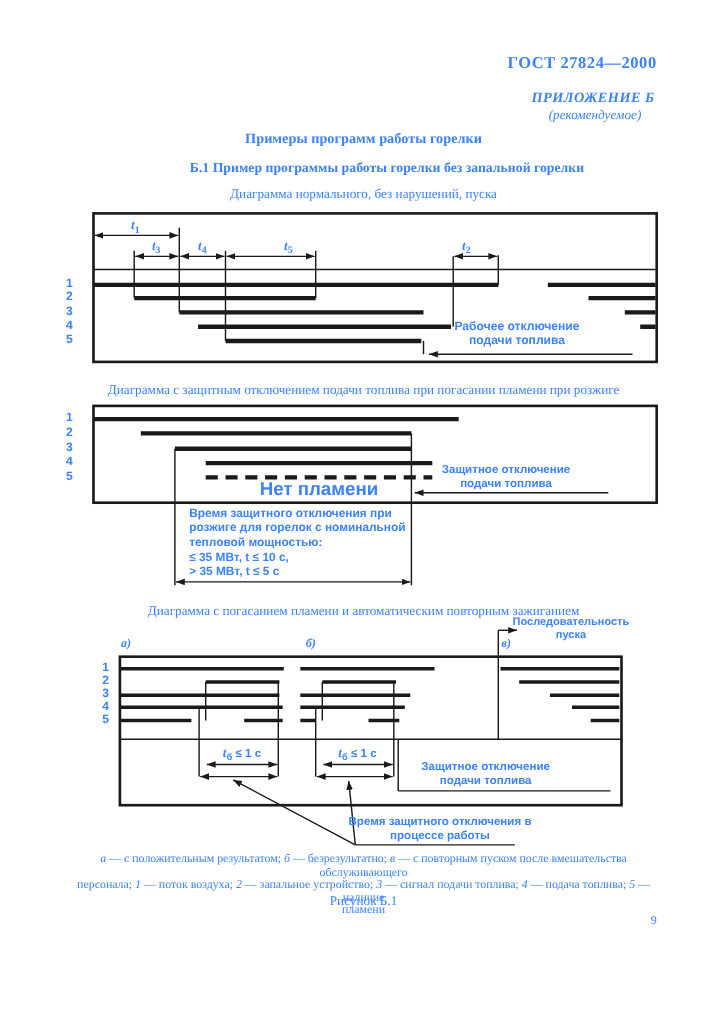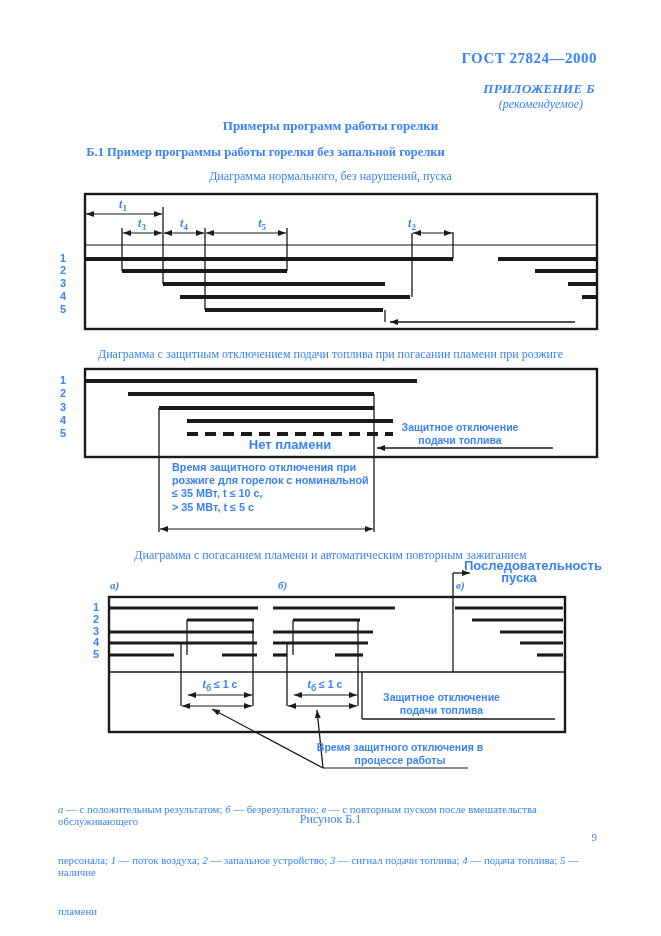--- a/index.html
+++ b/index.html
@@ -15,21 +15,21 @@
   .dia-title{font:12px "Liberation Serif",serif;}
   .ann{font:bold 10.5px "Liberation Sans",sans-serif;line-height:13px;text-align:center;}
   .ann-l{font:bold 10.8px "Liberation Sans",sans-serif;line-height:13.2px;text-align:left;}
   .rowlbl{font:bold 11px "Liberation Sans",sans-serif;text-align:center;}
   .tlbl{font:bold italic 12px "Liberation Serif",serif;text-align:center;}
   .tlbl sub{font-size:9px;font-style:normal;font-weight:bold;}
   .tlim{font:bold 10.5px "Liberation Sans",sans-serif;text-align:center;}
   .tlim i{font-family:"Liberation Serif",serif;font-size:12px;}
   .tlim sub{font-size:8.5px;}
   .seclbl{font:bold italic 11px "Liberation Serif",serif;}
-  .foot{font:10.8px "Liberation Serif",serif;line-height:11.6px;text-align:left;margin-top:28px;}
+  .foot{font:10.8px "Liberation Serif",serif;line-height:11.6px;text-align:center;}
   .foot i{font-style:italic;}
   .cap{font:12px "Liberation Serif",serif;}
   .pgnum{font:11px "Liberation Serif",serif;}
   svg.layer{position:absolute;left:0;top:0;pointer-events:none;}
 </style>
 </head>
 <body>
 
 <div class="page">
 
@@ -144,58 +144,60 @@
         <line x1="323" y1="768" x2="317" y2="710" marker-end="url(#ah)"></line>
       </g>
     </g>
   </svg>
 
   <div class="abs doc-num" style="right:64px;top:50px;">ГОСТ 27824—2000</div>
   <div class="abs appx" style="right:66px;top:81px;">ПРИЛОЖЕНИЕ Б</div>
   <div class="abs appx-note" style="right:78px;top:97px;">(рекомендуемое)</div>
 
   <div class="abs ctr h-main" style="left:0;top:118px;width:661px;">Примеры программ работы горелки</div>
-  <div class="abs ctr h-sec" style="left:0;top:145px;width:531px;">Б.1 Пример программы работы горелки без запальной горелки</div>
+  <div class="abs ctr h-sec" style="left:0;top:145px;width:531px;text-align:right;">Б.1 Пример программы работы горелки без запальной горелки</div>
 
   <div class="abs ctr dia-title" style="left:0;top:169px;width:661px;">Диаграмма нормального, без нарушений, пуска</div>
 
   <div class="abs tlbl" style="left:103px;top:197px;width:40px;"><i>t</i><sub>1</sub></div>
   <div class="abs tlbl" style="left:122px;top:216px;width:40px;"><i>t</i><sub>3</sub></div>
   <div class="abs tlbl" style="left:164px;top:216px;width:40px;"><i>t</i><sub>4</sub></div>
   <div class="abs tlbl" style="left:226px;top:216px;width:40px;text-align:right;"><i>t</i><sub>5</sub></div>
-  <div class="abs tlbl" style="left:392px;top:216px;width:40px;text-align:center;"><i>t</i><sub>2</sub></div>
+  <div class="abs tlbl" style="left:404px;top:216px;width:40px;text-align:center;"><i>t</i><sub>2</sub></div>
 
   <div class="abs rowlbl" style="left:56px;top:252px;width:14px;">1</div>
   <div class="abs rowlbl" style="left:56px;top:264px;width:14px;">2</div>
   <div class="abs rowlbl" style="left:56px;top:277px;width:14px;">3</div>
   <div class="abs rowlbl" style="left:56px;top:290px;width:14px;">4</div>
   <div class="abs rowlbl" style="left:56px;top:303px;width:14px;">5</div>
 
+  <div class="abs ann" style="left:405px;top:291px;width:130px;font-size:11px;">Рабочее отключение подачи топлива</div>
 
   <div class="abs ctr dia-title" style="left:0;top:347px;width:661px;">Диаграмма с защитным отключением подачи топлива при погасании пламени при розжиге</div>
 
   <div class="abs rowlbl" style="left:56px;top:374px;width:14px;">1</div>
   <div class="abs rowlbl" style="left:56px;top:387px;width:14px;">2</div>
   <div class="abs rowlbl" style="left:56px;top:401px;width:14px;">3</div>
   <div class="abs rowlbl" style="left:56px;top:414px;width:14px;">4</div>
   <div class="abs rowlbl" style="left:56px;top:427px;width:14px;">5</div>
 
-  <div class="abs ann" style="left:225px;top:438px;width:130px;font-size:13px;">Нет пламени</div>
+  <div class="abs ann" style="left:225px;top:438px;width:130px;font-size:17px;">Нет пламени</div>
   <div class="abs ann" style="left:390px;top:421px;width:140px;">Защитное отключение подачи топлива</div>
 
   <div class="abs ann-l" style="left:172px;top:461px;width:212px;">
     <span style="display:block;">Время защитного отключения при</span>
     <span style="display:block;">розжиге для горелок с номинальной</span>
+    <span style="display:block;">тепловой мощностью:</span>
     <span style="display:block;">≤ 35 МВт,   t ≤ 10 с,</span>
     <span style="display:block;">&gt; 35 МВт,   t ≤   5 с</span>
   </div>
 
   <div class="abs ctr dia-title" style="left:0;top:548px;width:661px;">Диаграмма с погасанием пламени и автоматическим повторным зажиганием</div>
 
-  <div class="abs ann" style="left:464px;top:560px;width:110px;font-size:13px;line-height:11.5px;">Последовательность пуска</div>
+  <div class="abs ann" style="left:464px;top:560px;width:110px;font-size:10px;line-height:11.5px;">Последовательность пуска</div>
 
   <div class="abs seclbl" style="left:110px;top:579px;">а)</div>
   <div class="abs seclbl" style="left:278px;top:579px;">б)</div>
   <div class="abs seclbl" style="left:456px;top:579px;">в)</div>
 
   <div class="abs rowlbl" style="left:90px;top:601px;width:12px;">1</div>
   <div class="abs rowlbl" style="left:90px;top:613px;width:12px;">2</div>
   <div class="abs rowlbl" style="left:90px;top:625px;width:12px;">3</div>
   <div class="abs rowlbl" style="left:90px;top:636px;width:12px;">4</div>
   <div class="abs rowlbl" style="left:90px;top:648px;width:12px;">5</div>

